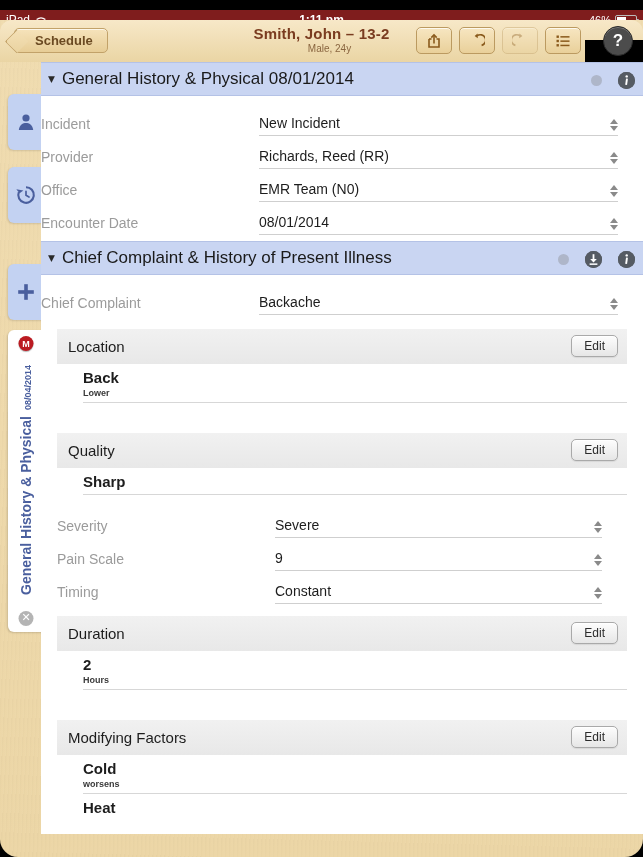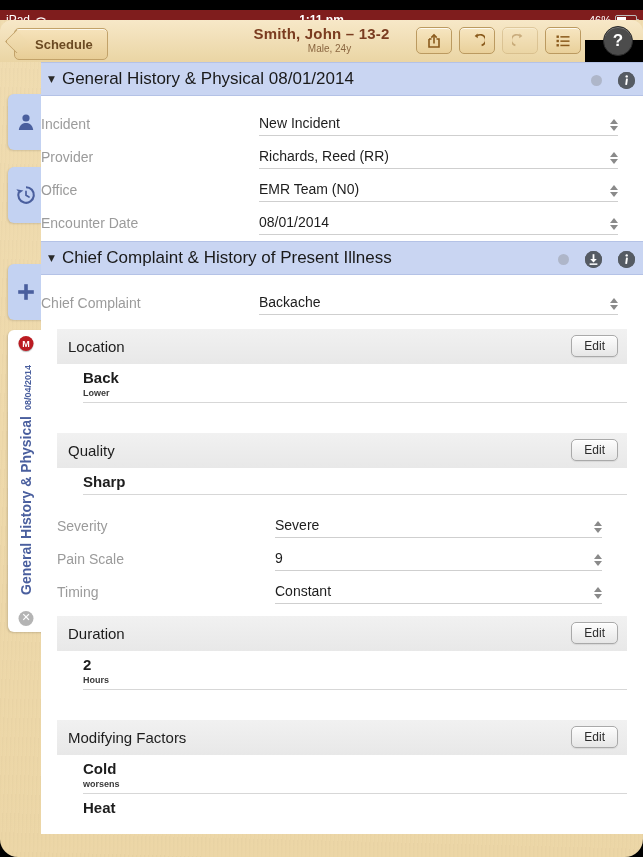--- a/index.html
+++ b/index.html
@@ -40,21 +40,21 @@
     border-radius: 0 0 18px 18px;
   }
 
   
   .navbar {
     position: absolute; top: 20px; left: 0; width: 643px; height: 42px;
     background: linear-gradient(#f7e8c8, #ead5a4);
     border-radius: 12px 12px 0 0;
   }
   .nav-back {
-    position: absolute; left: 14px; top: 8px; height: 32px;
+    position: absolute; left: 14px; top: 8px; height: 25px;
     padding: 0 14px 0 20px;
     display: flex; align-items: center;
     background: linear-gradient(#f6e3bb, #e7cd96);
     border: 1px solid #c2a269;
     border-radius: 5px 5px 5px 5px;
     color: #6b4a22; font-size: 13px; font-weight: bold;
     box-shadow: inset 0 1px 0 rgba(255,255,255,0.7);
   }
   .nav-back:before {
     content: ""; position: absolute; left: -7px; top: 4px;

